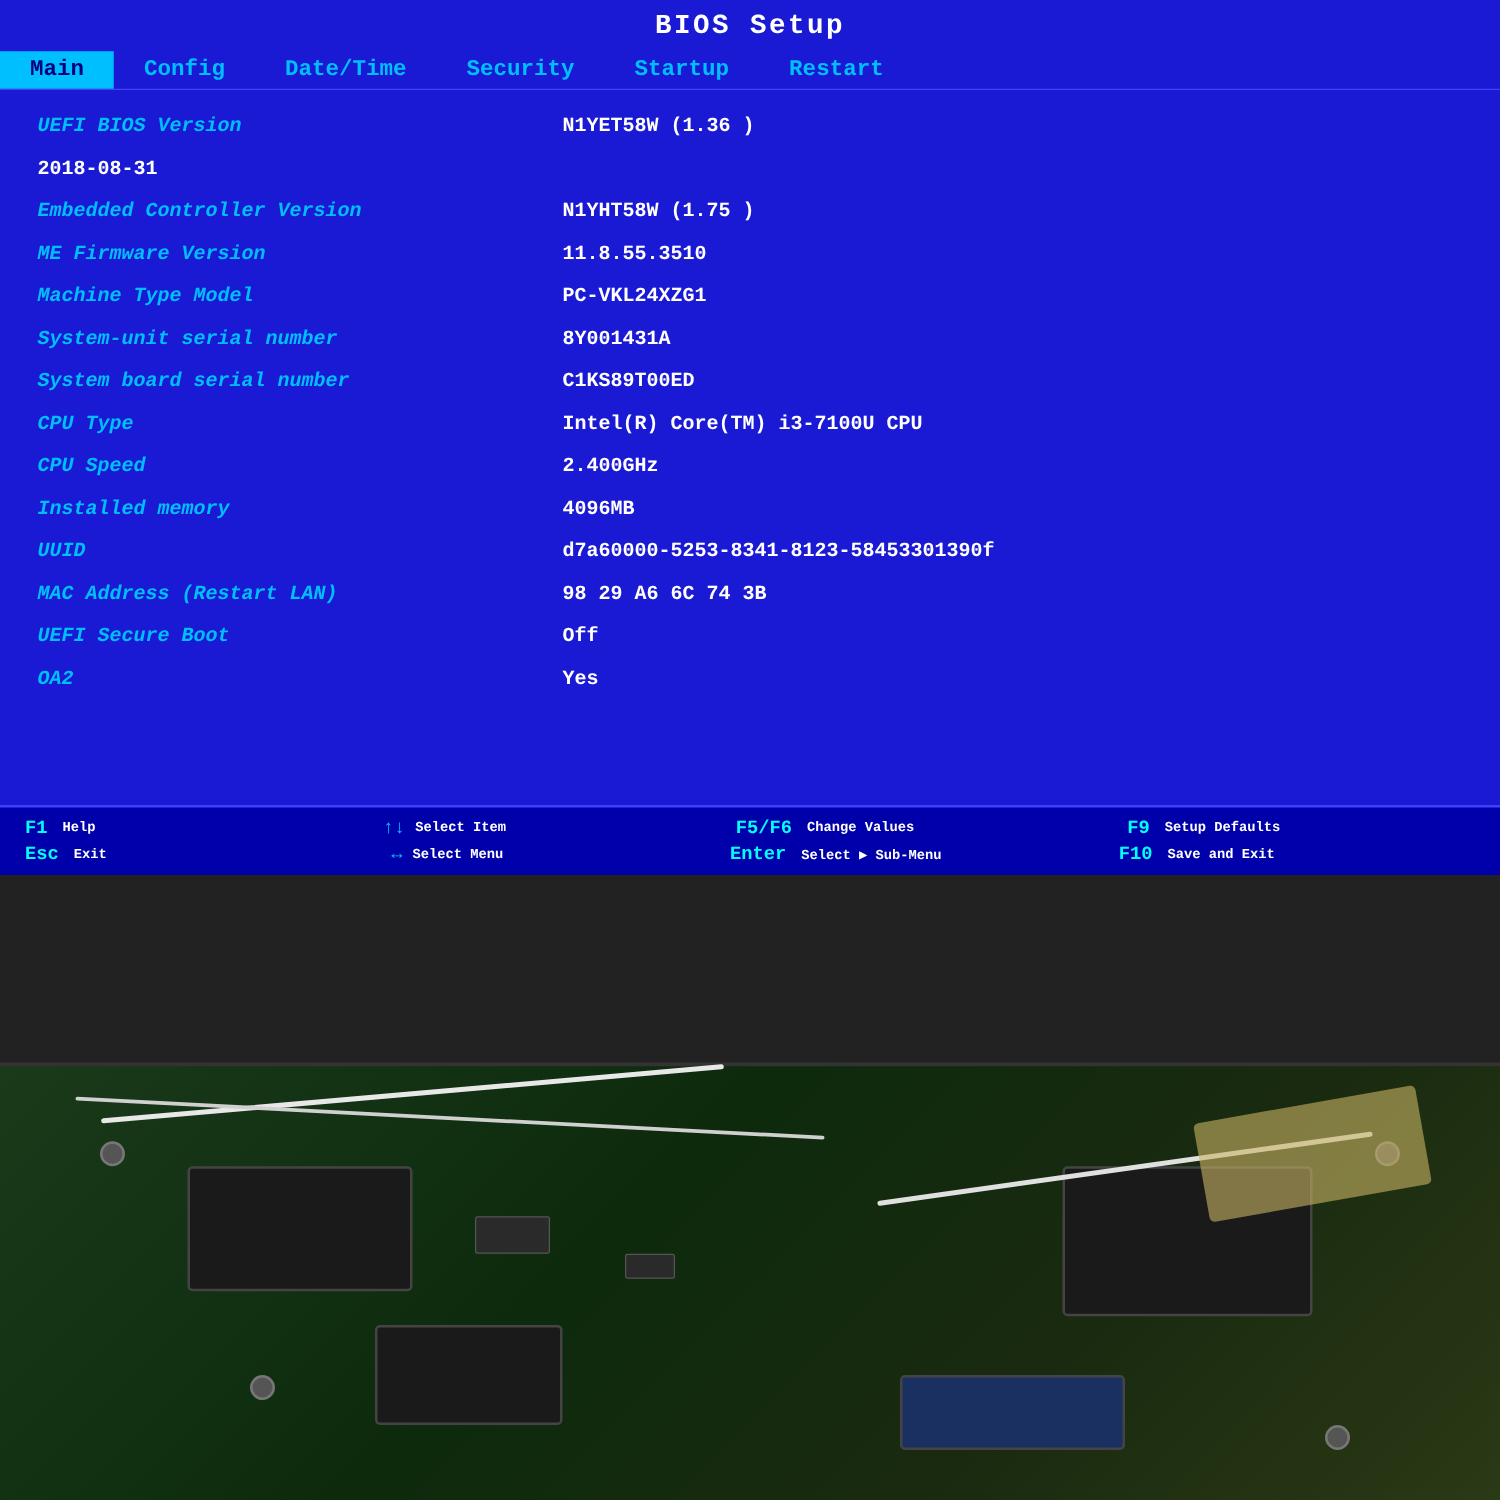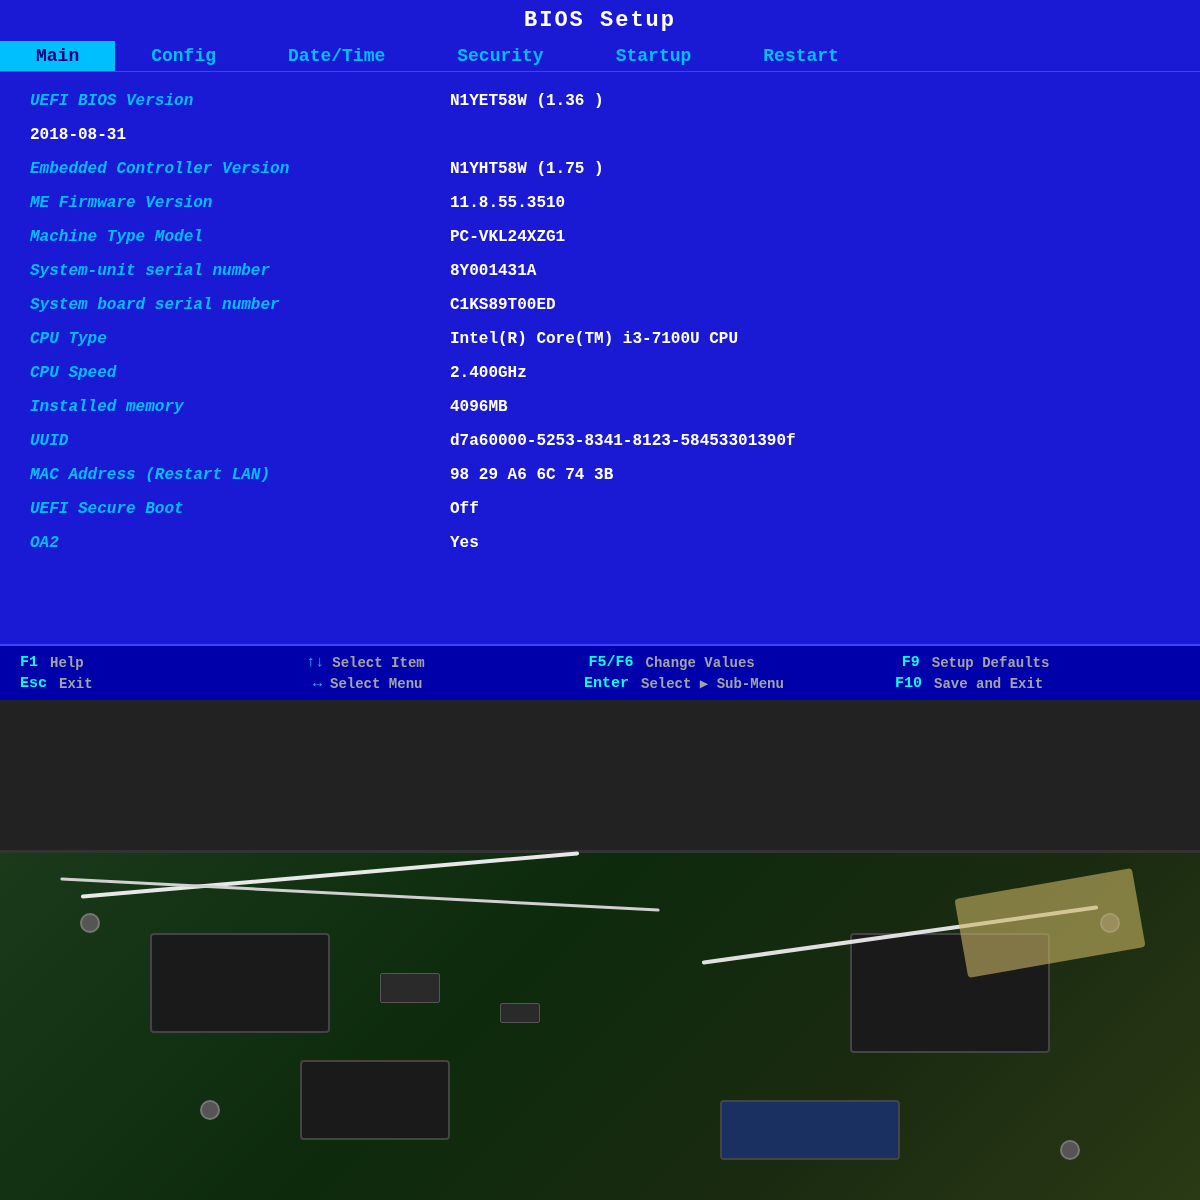--- a/index.html
+++ b/index.html
@@ -39,21 +39,21 @@
       letter-spacing: 2px;
     }
 
     .nav-bar {
       display: flex;
       background: #1a1ad4;
       border-bottom: 1px solid #4040ff;
     }
 
     .nav-item {
-      padding: 5px 36px;
+      padding: 5px 24px;
       font-size: 18px;
       color: #00bfff;
       cursor: pointer;
       font-weight: bold;
     }
 
     .nav-item.active {
       background: #00bfff;
       color: #000080;
     }
@@ -94,22 +94,22 @@
       gap: 4px;
     }
 
     .bottom-row {
       display: flex;
       align-items: center;
       gap: 8px;
     }
 
     .key-desc {
-      color: #a3a3a3;
-      font-size: 14px;
+      color: #ffffff;
+      font-size: 11px;
       font-weight: bold;
       flex: 1;
     }
 
     .key-highlight {
       color: #00ffff;
       font-weight: bold;
       font-size: 15px;
       margin-right: 4px;
     }

